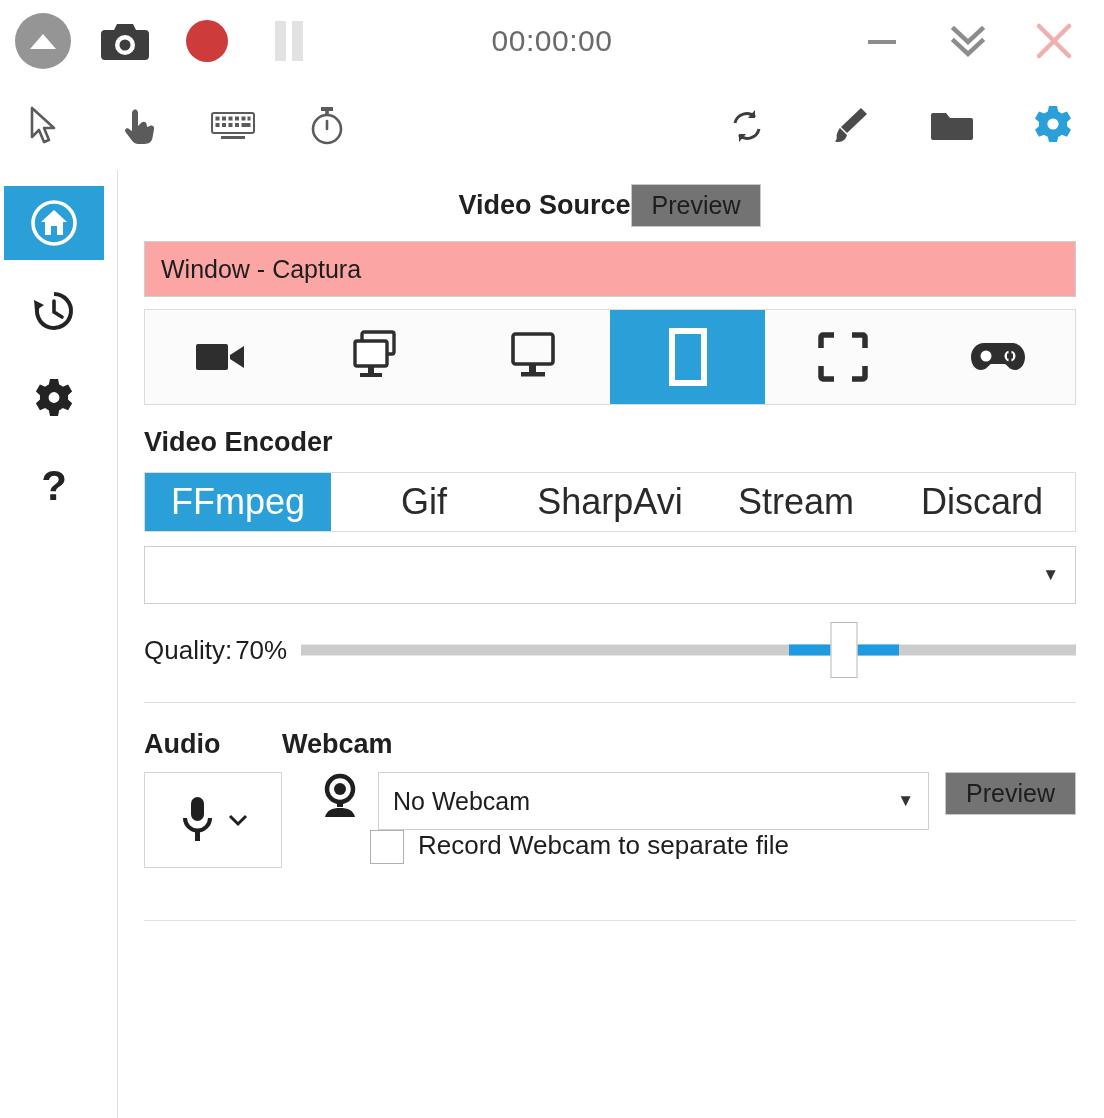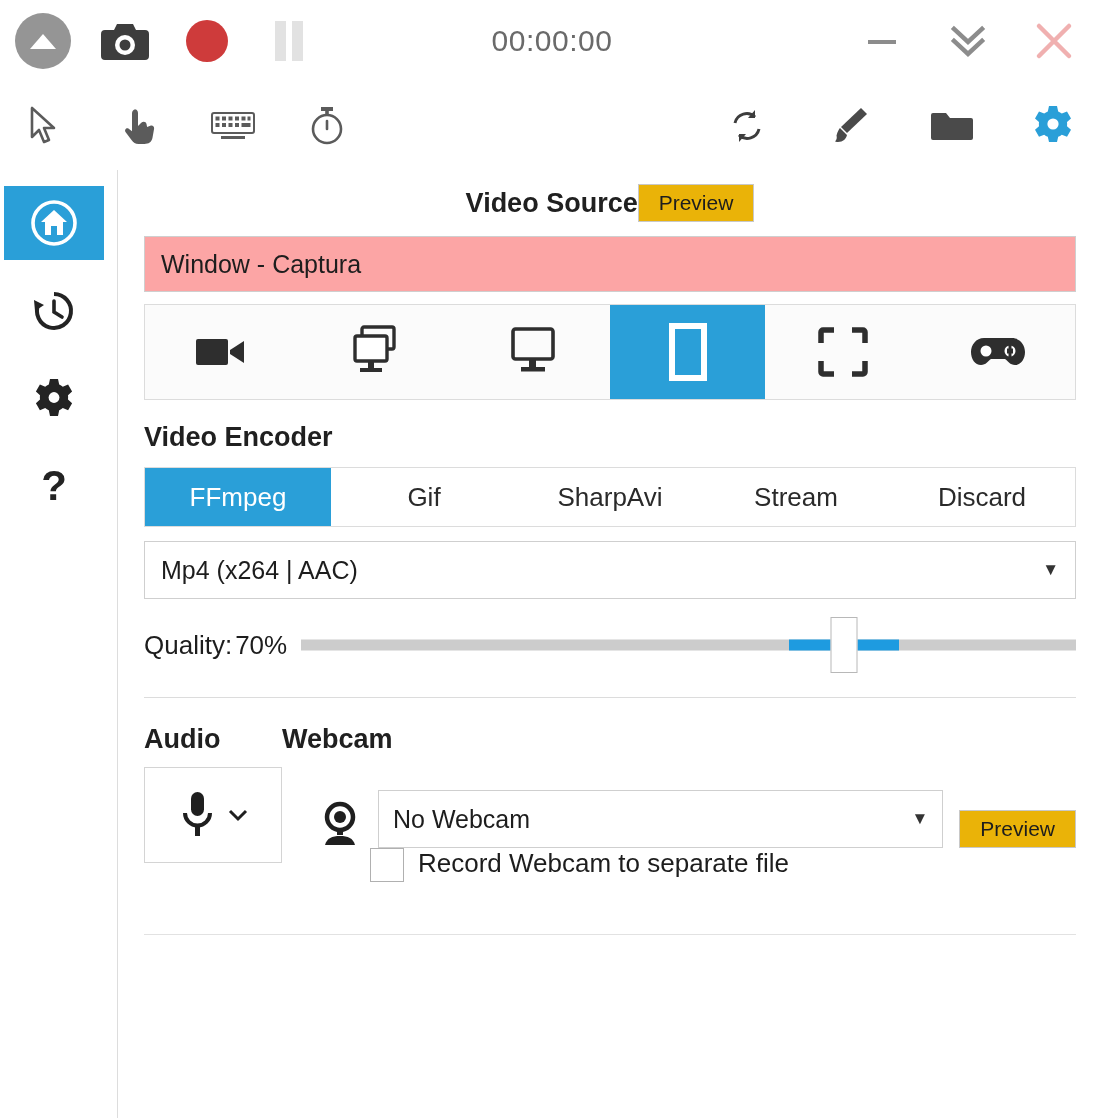--- a/index.html
+++ b/index.html
@@ -87,22 +87,22 @@
   .content { flex: 1; padding: 14px 28px 0 26px; position: relative; }
 
   .sec-head {
     display: flex; align-items: center; justify-content: center;
     margin-bottom: 14px;
   }
   .sec-title { font-size: 27px; font-weight: bold; color: #202020; }
 
   .btn-outline {
     border: 1px solid #c8c8c8;
-    background: #eab308;
-    font-size: 21px;
+    background: #737373;
+    font-size: 25px;
     color: #1d1d1d;
     padding: 6px 20px;
     cursor: pointer;
     font-family: "Liberation Sans", sans-serif;
   }
 
   .textbox {
     border: 1px solid #cfcfcf;
     background: #fca5a5;
     height: 56px;
@@ -131,21 +131,21 @@
 
   .enc-tabs {
     border: 1px solid #dcdcdc;
     height: 60px;
     display: flex;
     background: #fff;
   }
   .enc-tab {
     flex: 1;
     display: flex; align-items: center; justify-content: center;
-    font-size: 26px;
+    font-size: 36px;
     color: #2a2a2a;
     cursor: pointer;
   }
   .enc-tab.active { background: #2A9FD8; color: #ffffff; }
 
   .dropdown {
     margin-top: 14px;
     border: 1px solid #cfcfcf;
     height: 58px;
     display: flex; align-items: center;
@@ -205,21 +205,21 @@
   .mic-box {
     width: 138px; height: 96px;
     border: 1px solid #d4d4d4;
     display: flex; align-items: center; justify-content: center;
     gap: 12px;
     background: #fff;
     cursor: pointer;
     flex-shrink: 0;
   }
   .wc-col { flex: 1; margin-left: 36px; }
-  .wc-line { display: flex; align-items: flex-end; gap: 16px; margin-top: 23px; }
+  .wc-line { display: flex; align-items: flex-start; gap: 16px; }
   .wc-dd {
     flex: 1;
     border: 1px solid #cfcfcf;
     height: 58px;
     display: flex; align-items: center;
     padding: 0 14px;
     font-size: 25px;
     color: #1d1d1d;
     background: #fff;
     cursor: pointer;
@@ -459,21 +459,20 @@
 
     <div class="enc-tabs">
       <div class="enc-tab active">FFmpeg</div>
       <div class="enc-tab">Gif</div>
       <div class="enc-tab">SharpAvi</div>
       <div class="enc-tab">Stream</div>
       <div class="enc-tab">Discard</div>
     </div>
 
     <div class="dropdown">
-      <span>Mp4 (x264 | AAC)</span>
       <span class="dd-arrow">▼</span>
     </div>
 
 
     <div class="slider-row">
       <span class="slider-label">Quality:</span>
       <span class="slider-label" style="margin-left:3px">70%</span>
       <div class="slider" style="margin-right:0">
         <div class="track"></div>
         <div class="track-hl" id="q-hl" style="left: calc(70% - 55px); width: 110px;"></div>

